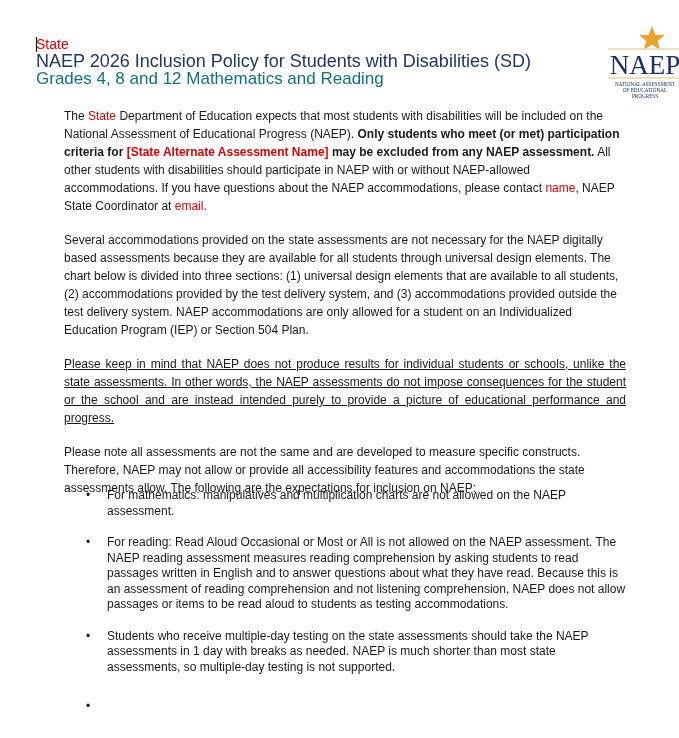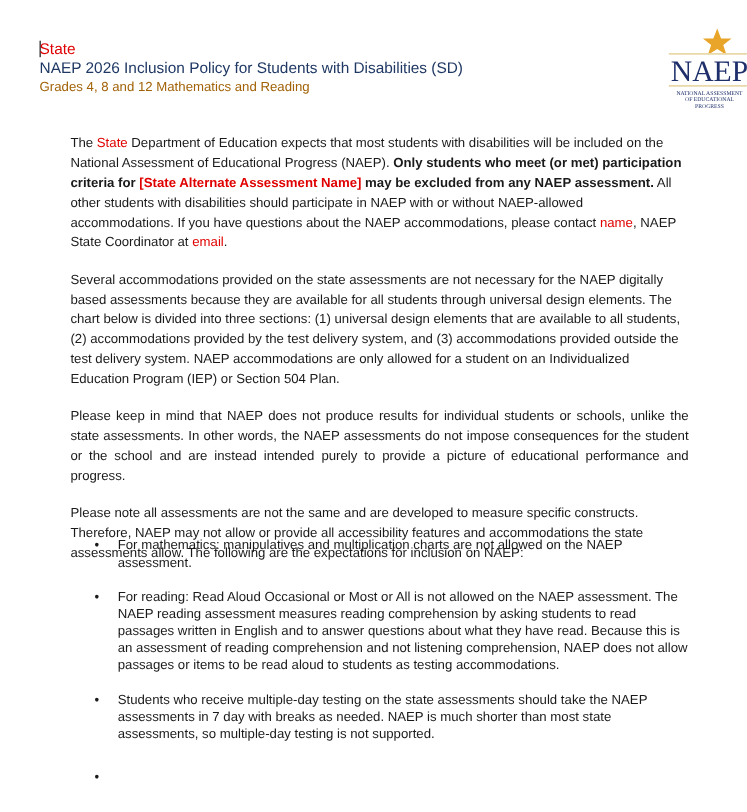--- a/index.html
+++ b/index.html
@@ -1,27 +1,27 @@
 <!DOCTYPE html>
 <html><head>
 <meta charset="utf-8">
 <style>
   html, body { margin: 0; padding: 0; background: #ffffff; }
   body { width: 679px; height: 738px; position: relative; overflow: hidden;
          font-family: "Liberation Sans", sans-serif; color: #1a1a1a; }
   .hdr-state { position: absolute; left: 36px; top: 36px; font-size: 14px; color: #e00000; line-height: 16px; }
   .cursor { position: absolute; left: 36px; top: 37px; width: 1px; height: 15px; background: #000; }
-  .hdr-title { position: absolute; left: 36px; top: 52px; font-size: 14px; color: #1f3864; line-height: 18px; white-space: nowrap; }
-  .hdr-sub { position: absolute; left: 36px; top: 72px; font-size: 12px; color: #a16207; line-height: 14px; white-space: nowrap; }
+  .hdr-title { position: absolute; left: 36px; top: 52px; font-size: 18px; color: #1f3864; line-height: 18px; white-space: nowrap; }
+  .hdr-sub { position: absolute; left: 36px; top: 72px; font-size: 17px; color: #0f766e; line-height: 14px; white-space: nowrap; }
   .logo { position: absolute; left: 580px; top: 24px; width: 82px; height: 80px; margin-left: 24px; }
-  .body { position: absolute; left: 64px; top: 121px; width: 562px; font-size: 12px; line-height: 18px; }
+  .body { position: absolute; left: 64px; top: 107px; width: 562px; font-size: 12px; line-height: 18px; }
   .body p { margin: 0 0 16px 0; }
   .red { color: #e00000; }
   .b { font-weight: bold; }
-  .justify { text-align: justify; }
+  .justify { text-align: justify; text-decoration: underline; }
   ul.bullets { list-style: none; margin: 0; padding: 0; position: absolute; left: 86px; top: 488px; width: 540px; font-size: 12px; line-height: 15.5px; }
   ul.bullets li { position: relative; padding-left: 21px; margin-bottom: 16px; }
   ul.bullets li .dot { position: absolute; left: 0; top: 0; }
   ul.bullets li.extra { margin-bottom: 24px; }
 </style>
 </head>
 <body>
 
 <div class="cursor"></div>
 <div class="hdr-state">State</div>
@@ -43,15 +43,15 @@
 <div class="body">
   <p><span>The </span><span class="red">State</span><span> Department of Education expects that most students with disabilities will be included on the National Assessment of Educational Progress (NAEP). </span><span class="b">Only students who meet (or met) participation criteria for </span><span class="b red">[State Alternate Assessment Name]</span><span class="b"> may be excluded from any NAEP assessment.</span><span> All other students with disabilities should participate in NAEP with or without NAEP-allowed accommodations. If you have questions about the NAEP accommodations, please contact </span><span class="red">name</span><span>, NAEP State Coordinator at </span><span class="red">email</span><span>.</span></p>
   <p>Several accommodations provided on the state assessments are not necessary for the NAEP digitally based assessments because they are available for all students through universal design elements. The chart below is divided into three sections: (1) universal design elements that are available to all students, (2) accommodations provided by the test delivery system, and (3) accommodations provided outside the test delivery system. NAEP accommodations are only allowed for a student on an Individualized Education Program (IEP) or Section 504 Plan.</p>
   <p class="justify">Please keep in mind that NAEP does not produce results for individual students or schools, unlike the state assessments. In other words, the NAEP assessments do not impose consequences for the student or the school and are instead intended purely to provide a picture of educational performance and progress.</p>
   <p>Please note all assessments are not the same and are developed to measure specific constructs. Therefore, NAEP may not allow or provide all accessibility features and accommodations the state assessments allow. The following are the expectations for inclusion on NAEP:</p>
 </div>
 
 <ul class="bullets">
   <li><span class="dot">•</span><span>For mathematics: manipulatives and multiplication charts are not allowed on the NAEP assessment.</span></li>
   <li><span class="dot">•</span><span>For reading: Read Aloud Occasional or Most or All is not allowed on the NAEP assessment. The NAEP reading assessment measures reading comprehension by asking students to read passages written in English and to answer questions about what they have read. Because this is an assessment of reading comprehension and not listening comprehension, NAEP does not allow passages or items to be read aloud to students as testing accommodations.</span></li>
-  <li class="extra"><span class="dot">•</span><span>Students who receive multiple-day testing on the state assessments should take the NAEP assessments in 7 day with breaks as needed. NAEP is much shorter than most state assessments, so multiple-day testing is not supported.</span></li>
+  <li class="extra"><span class="dot">•</span><span>Students who receive multiple-day testing on the state assessments should take the NAEP assessments in 1 day with breaks as needed. NAEP is much shorter than most state assessments, so multiple-day testing is not supported.</span></li>
   <li><span class="dot">•</span></li>
 </ul>
 
 </body></html>

